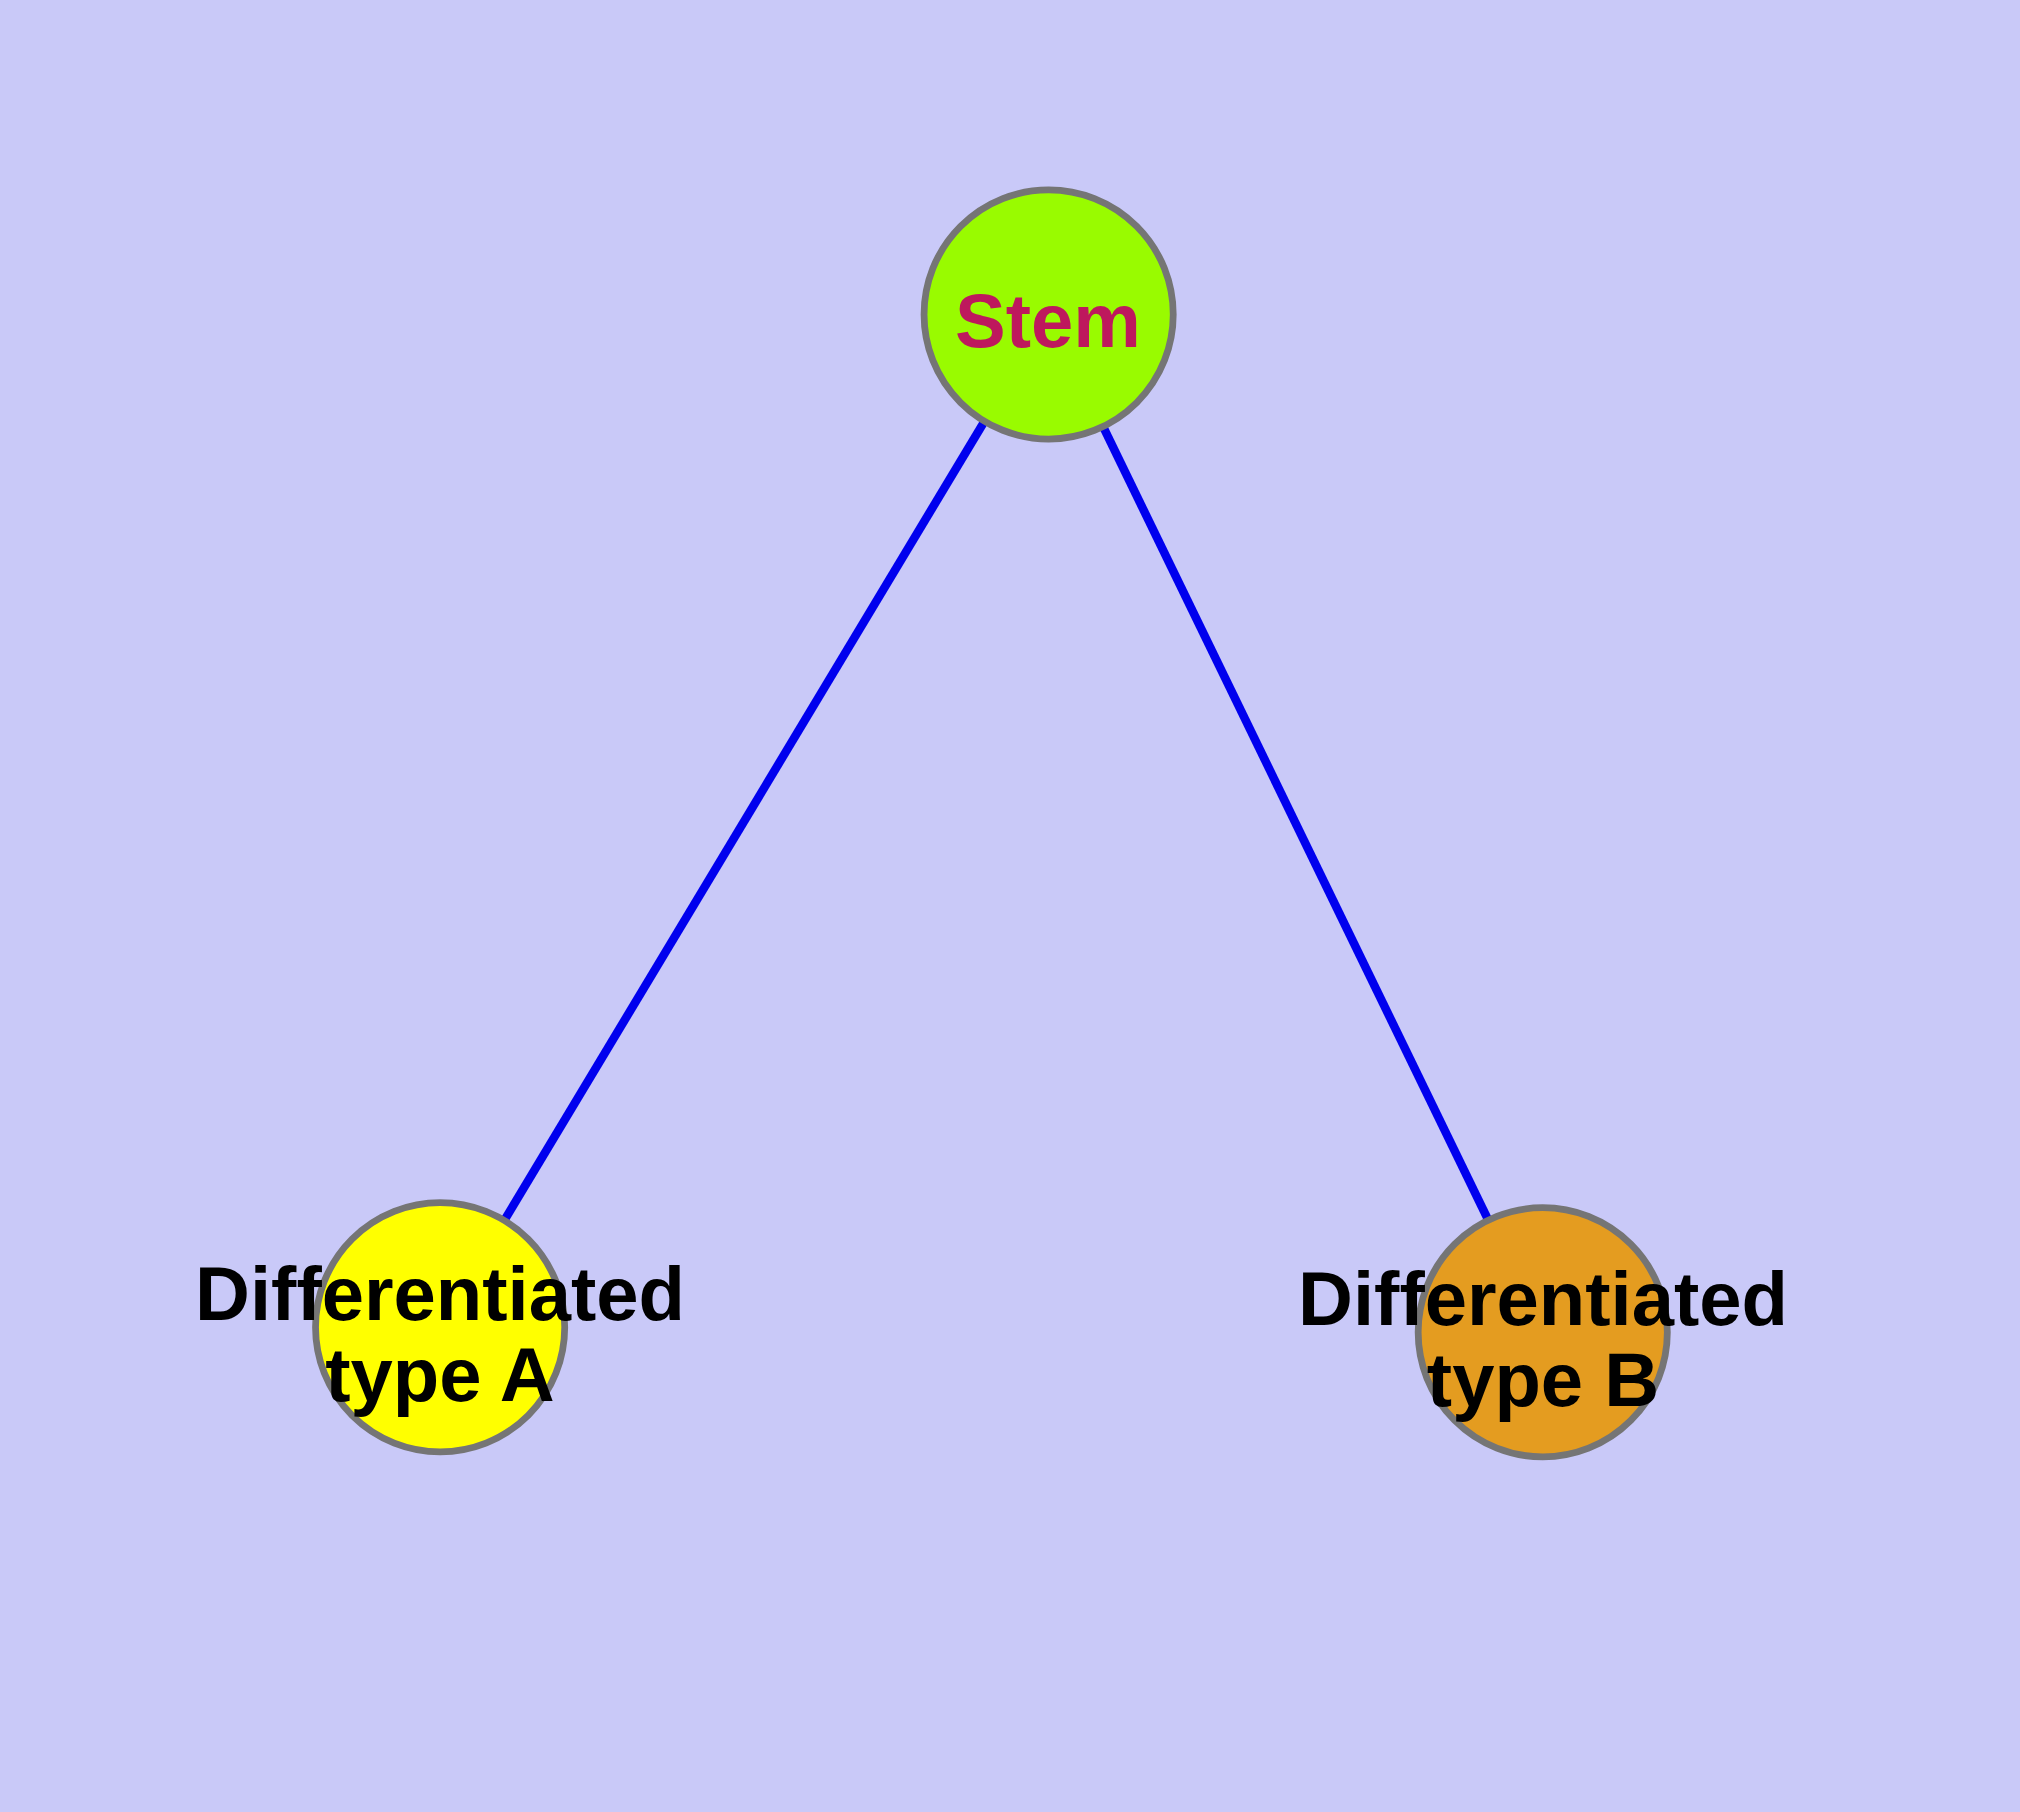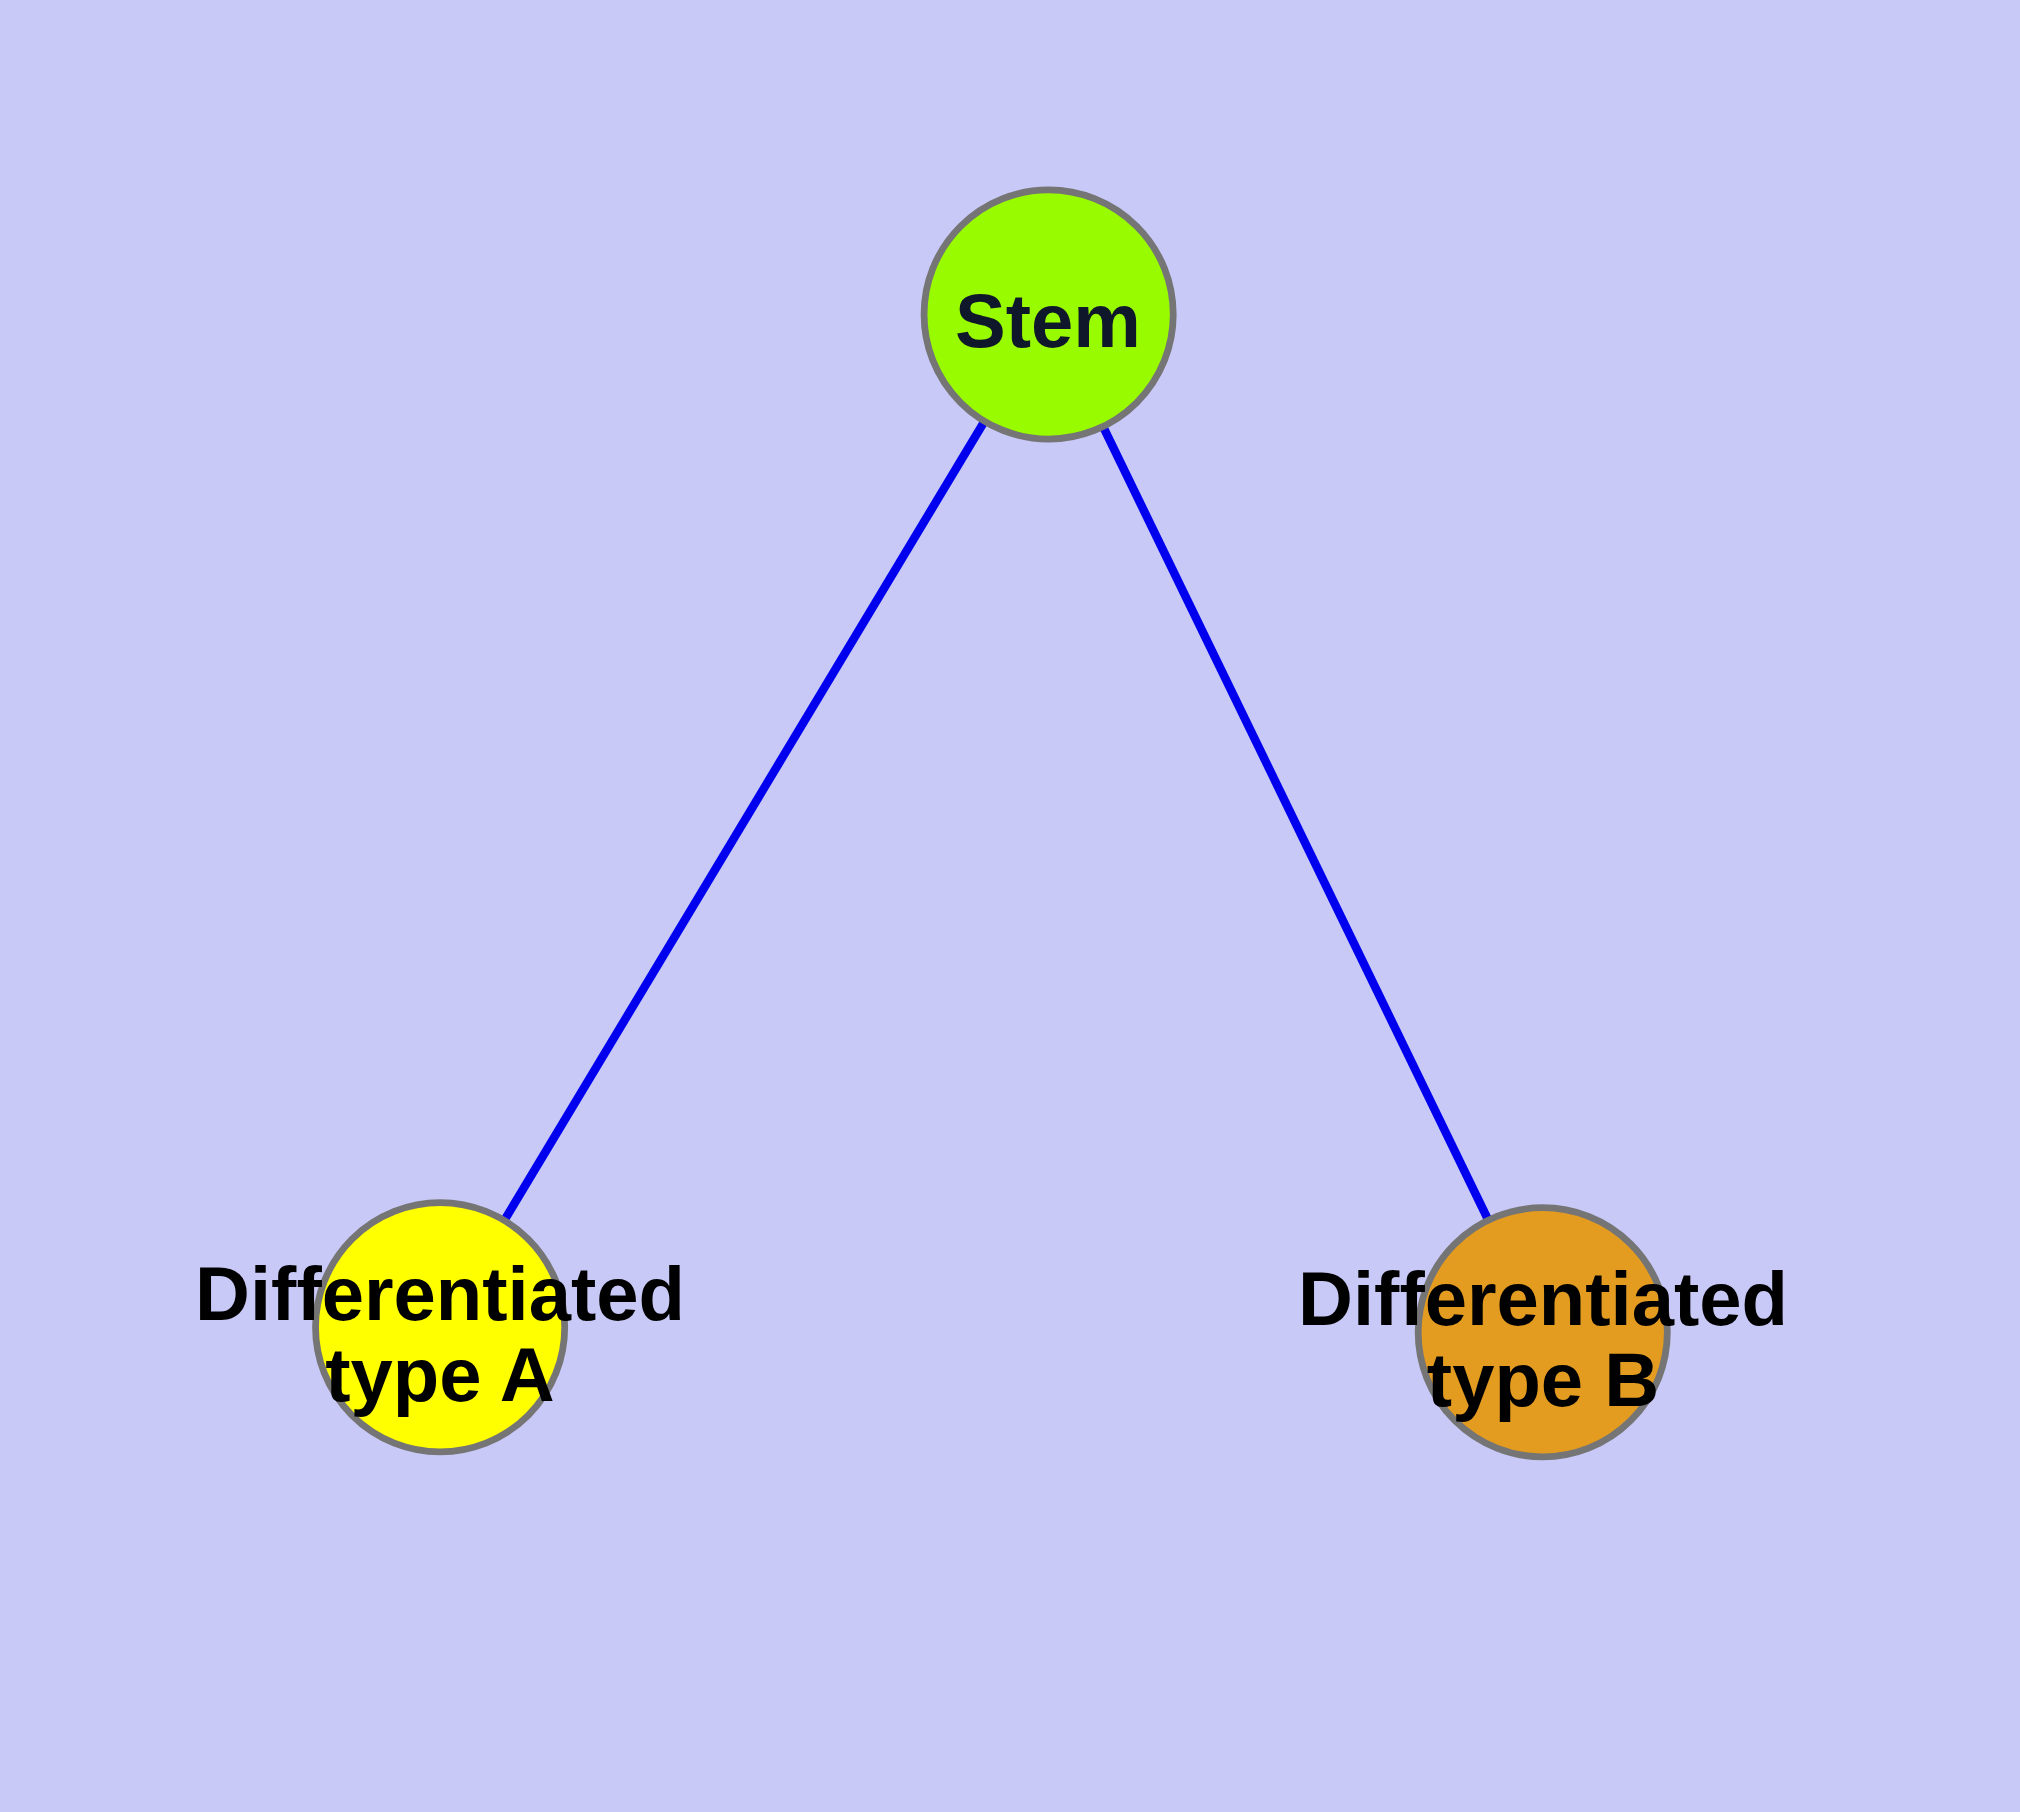--- a/index.html
+++ b/index.html
@@ -42,20 +42,20 @@
         <line x1="1237" y1="371" x2="519" y2="1566" stroke="#0000ee" stroke-width="10"></line>
         <line x1="1237" y1="371" x2="1820" y2="1572" stroke="#0000ee" stroke-width="10"></line>
       </g>
     <g id="nodes-layer">
         <circle cx="1237" cy="371" r="147" fill="#99fb00" stroke="#757575" stroke-width="8"></circle>
         <circle cx="519" cy="1566" r="147" fill="#ffff00" stroke="#757575" stroke-width="8"></circle>
         <circle cx="1820" cy="1572" r="147" fill="#e49c20" stroke="#757575" stroke-width="8"></circle>
       </g>
   </svg>
   <div id="labels-layer">
-      <div class="node-label" style="left: 1048px; top: 321px; color: #0f172a;">Stem</div>
+      <div class="node-label" style="left: 1048px; top: 321px; color: #be185d;">Stem</div>
       <div class="node-label" style="left: 440px; top: 1334px; color: rgb(0, 0, 0);">Differentiated
 type A</div>
       <div class="node-label" style="left: 1543px; top: 1339px; color: rgb(0, 0, 0);">Differentiated
 type B</div>
     </div>
 </div>
 
 
 </body></html>

